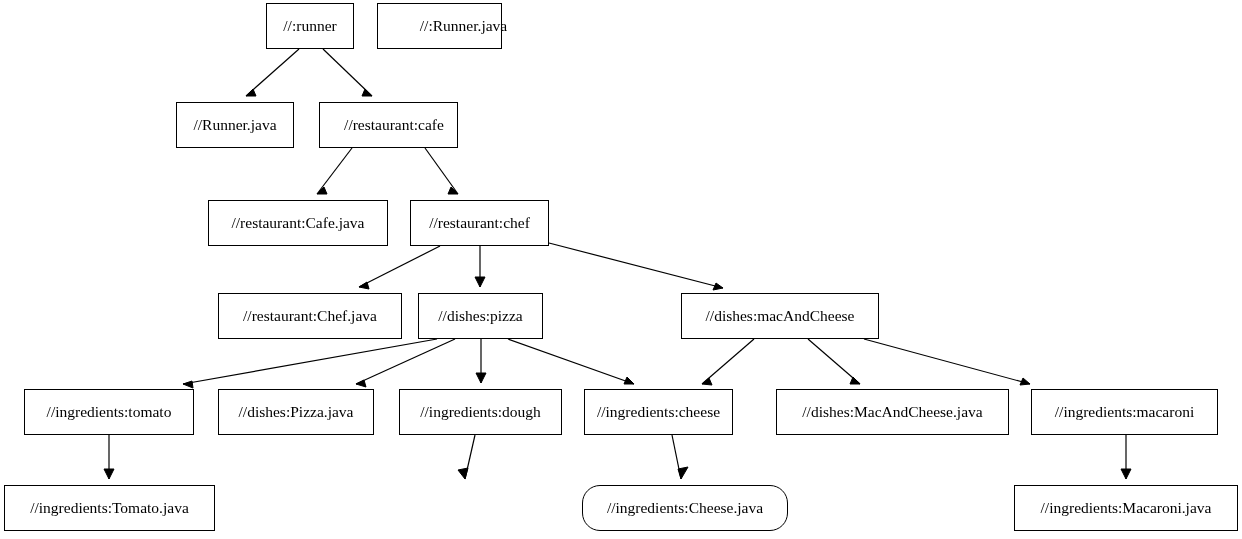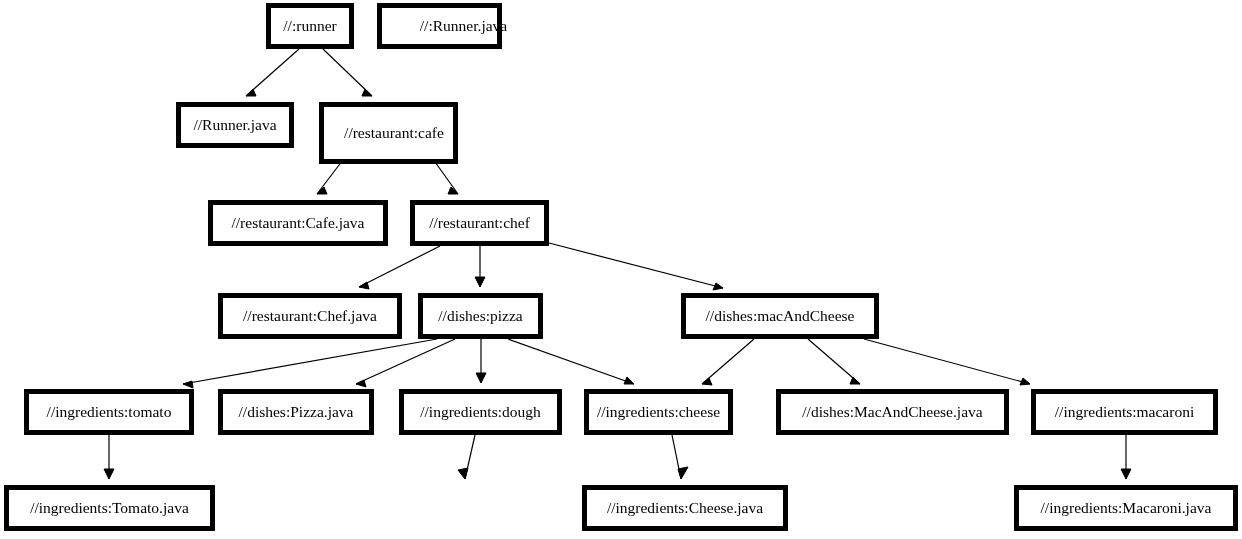--- a/index.html
+++ b/index.html
@@ -27,21 +27,21 @@
   #node-layer {
     position: absolute;
     left: 0;
     top: 0;
     width: 1242px;
     height: 539px;
   }
   .node {
     position: absolute;
     box-sizing: border-box;
-    border: 5px solid #f97316;
+    border: 1px solid #f97316;
     background: #ffffff;
     display: flex;
     align-items: center;
     justify-content: center;
     white-space: nowrap;
   }
   .node-label {
     font-family: "Liberation Serif", "DejaVu Serif", serif;
     font-size: 15.5px;
     line-height: 1;
@@ -130,21 +130,21 @@
   <div id="node-layer">
       <div class="node" style="left: 266px; top: 3px; width: 88px; height: 46px; border-color: rgb(0, 0, 0); background: rgb(255, 255, 255);">
         <span class="node-label">//:runner</span>
       </div>
       <div class="node" style="left: 377px; top: 3px; width: 125px; height: 46px; border-color: rgb(0, 0, 0); background: rgb(255, 255, 255); padding-left: 48px;">
         <span class="node-label">//:Runner.java</span>
       </div>
       <div class="node" style="left: 176px; top: 102px; width: 118px; height: 46px; border-color: rgb(0, 0, 0); background: rgb(255, 255, 255);">
         <span class="node-label">//Runner.java</span>
       </div>
-      <div class="node" style="left: 319px; top: 102px; width: 139px; height: 62px; border-color: rgb(0, 0, 0); background: rgb(255, 255, 255); padding-left: 11px;">
+      <div class="node" style="left: 319px; top: 102px; width: 139px; height: 46px; border-color: rgb(0, 0, 0); background: rgb(255, 255, 255); padding-left: 11px;">
         <span class="node-label">//restaurant:cafe</span>
       </div>
       <div class="node" style="left: 208px; top: 200px; width: 180px; height: 46px; border-color: rgb(0, 0, 0); background: rgb(255, 255, 255);">
         <span class="node-label">//restaurant:Cafe.java</span>
       </div>
       <div class="node" style="left: 410px; top: 200px; width: 139px; height: 46px; border-color: rgb(0, 0, 0); background: rgb(255, 255, 255);">
         <span class="node-label">//restaurant:chef</span>
       </div>
       <div class="node" style="left: 218px; top: 293px; width: 184px; height: 46px; border-color: rgb(0, 0, 0); background: rgb(255, 255, 255);">
         <span class="node-label">//restaurant:Chef.java</span>
@@ -169,20 +169,20 @@
       </div>
       <div class="node" style="left: 776px; top: 389px; width: 233px; height: 46px; border-color: rgb(0, 0, 0); background: rgb(255, 255, 255);">
         <span class="node-label">//dishes:MacAndCheese.java</span>
       </div>
       <div class="node" style="left: 1031px; top: 389px; width: 187px; height: 46px; border-color: rgb(0, 0, 0); background: rgb(255, 255, 255);">
         <span class="node-label">//ingredients:macaroni</span>
       </div>
       <div class="node" style="left: 4px; top: 485px; width: 211px; height: 46px; border-color: rgb(0, 0, 0); background: rgb(255, 255, 255);">
         <span class="node-label">//ingredients:Tomato.java</span>
       </div>
-      <div class="node" style="left: 582px; top: 485px; width: 206px; height: 46px; border-color: rgb(0, 0, 0); background: rgb(255, 255, 255);">
+      <div class="node" style="left: 582px; top: 485px; width: 206px; height: 46px; border-color: rgb(0, 0, 0); background: rgb(255, 255, 255); border-radius: 18px;">
         <span class="node-label">//ingredients:Cheese.java</span>
       </div>
       <div class="node" style="left: 1014px; top: 485px; width: 224px; height: 46px; border-color: rgb(0, 0, 0); background: rgb(255, 255, 255);">
         <span class="node-label">//ingredients:Macaroni.java</span>
       </div>
     </div>
 </div>
 
 </body></html>

